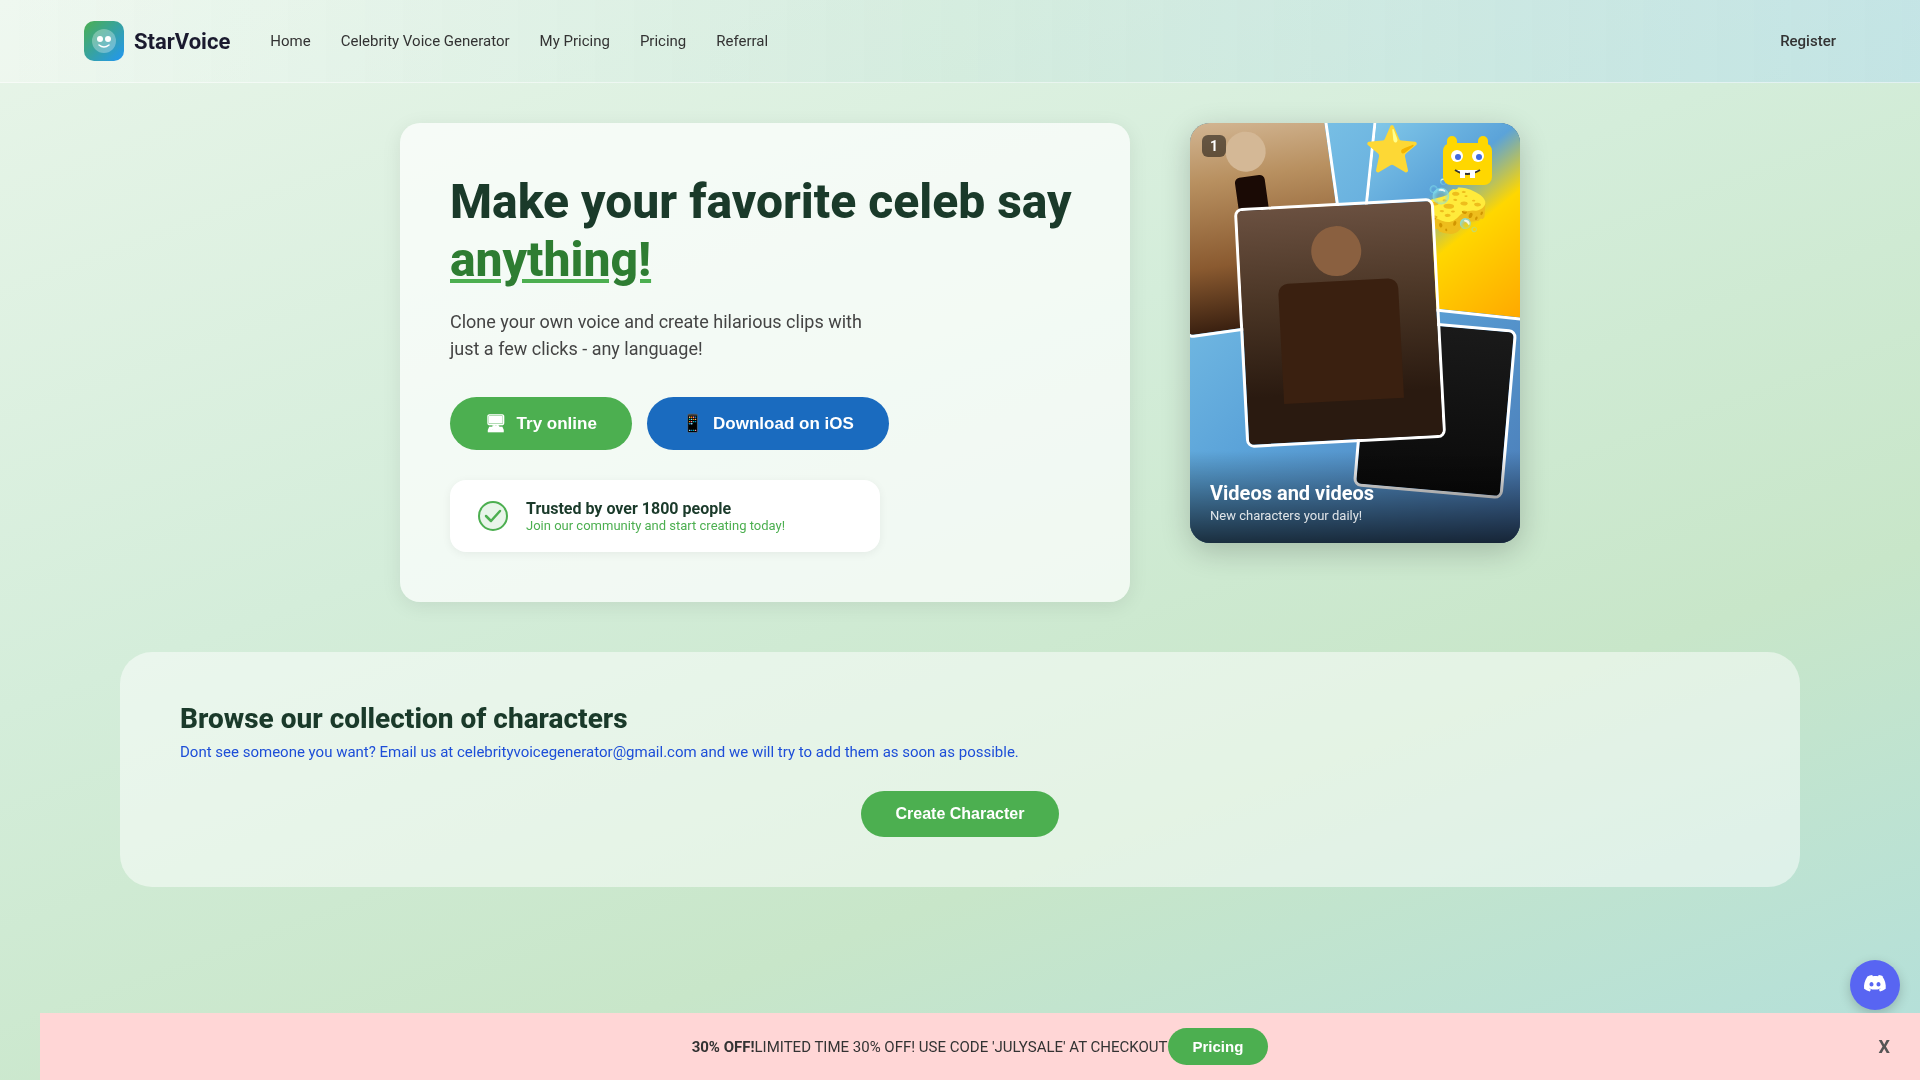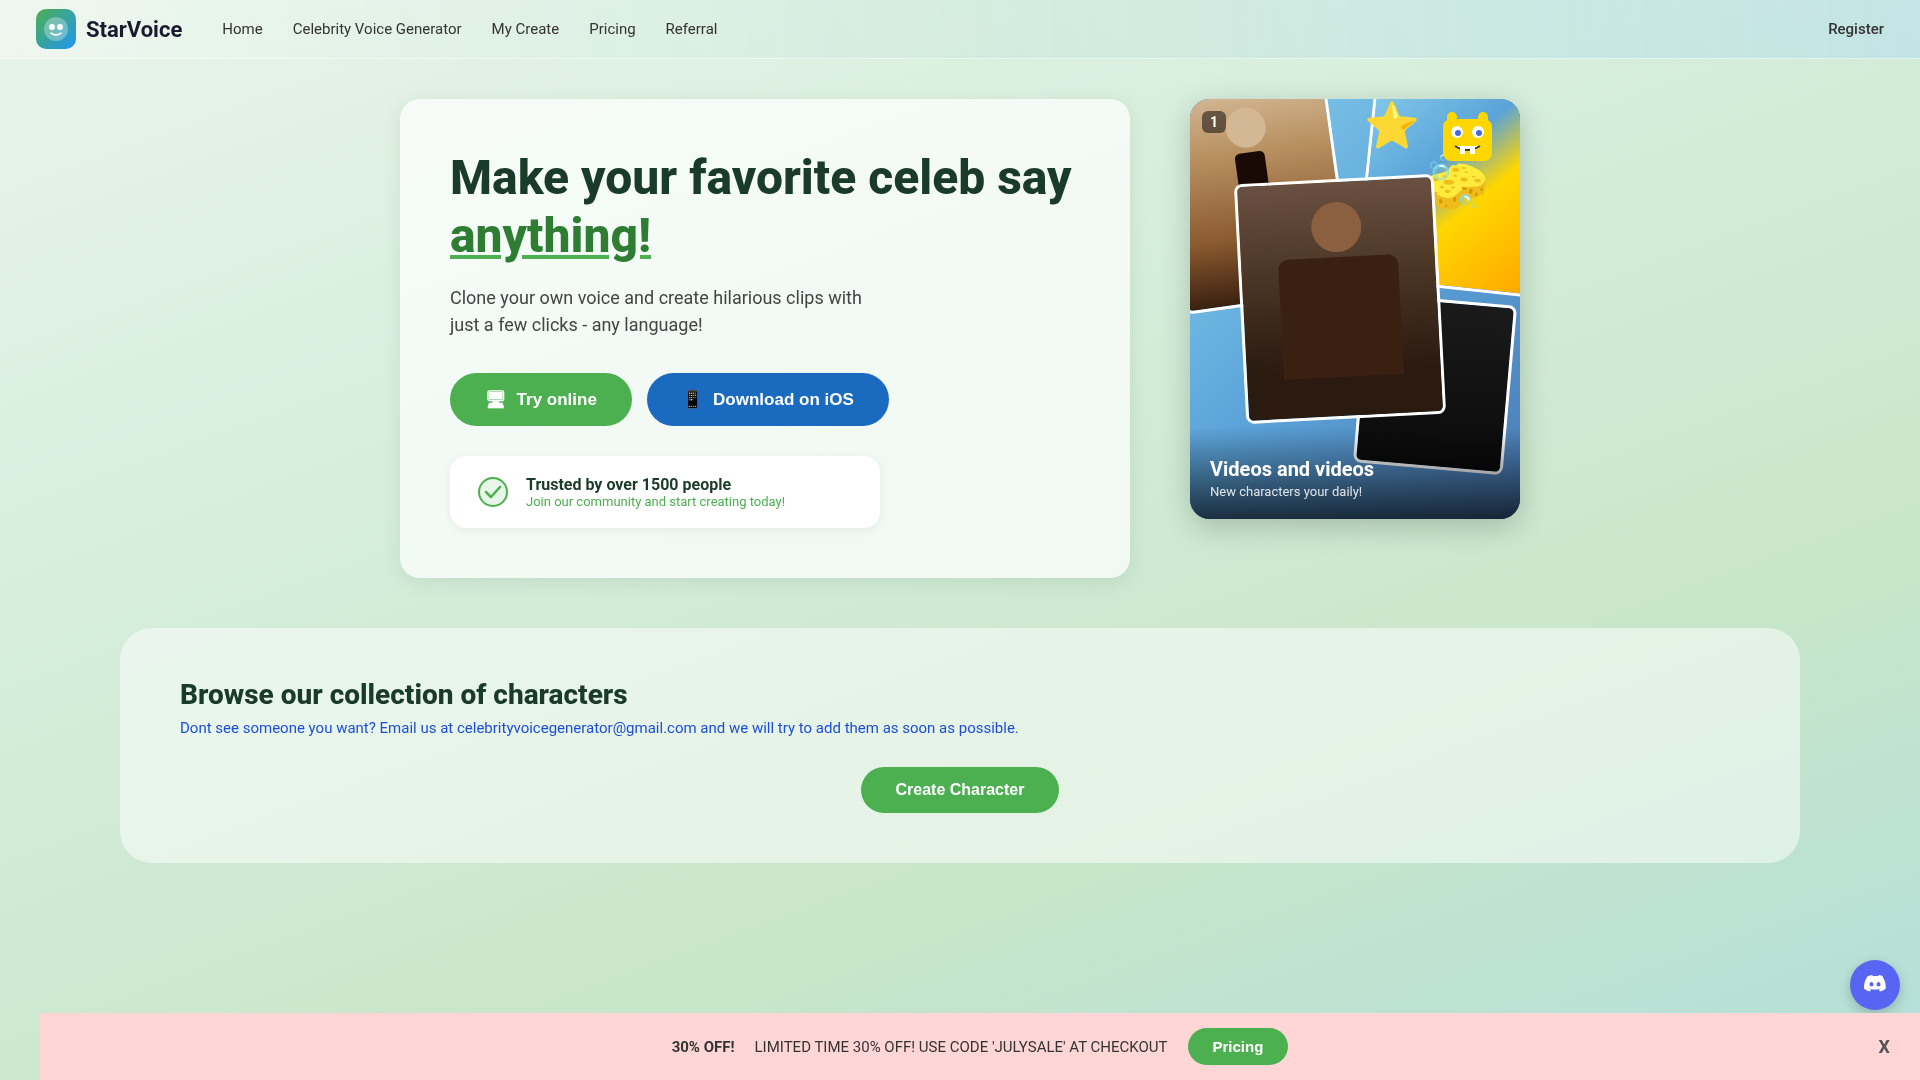--- a/index.html
+++ b/index.html
@@ -9,22 +9,22 @@
       min-height: 1080px;
       width: 1920px;
       overflow-x: hidden;
     }
 
     
     .header {
       display: flex;
       align-items: center;
       justify-content: space-between;
-      padding: 0 36px;
-      height: 59px;
+      padding: 0 84px;
+      height: 83px;
       background: linear-gradient(90deg, rgba(255,255,255,0.3) 0%, rgba(200,230,220,0.4) 50%, rgba(180,220,240,0.5) 100%);
       border-bottom: 1px solid rgba(255,255,255,0.5);
     }
     .header-left {
       display: flex;
       align-items: center;
       gap: 40px;
     }
     .logo-area {
       display: flex;
@@ -301,21 +301,20 @@
     
     .bottom-banner {
       position: fixed;
       bottom: 0;
       left: 0;
       right: 0;
       background: #ffd6d6;
       display: flex;
       align-items: center;
       justify-content: center;
-      gap: 20px;
       padding: 15px 30px;
       z-index: 100;
       margin-left: 40px;
     }
     .banner-text-bold {
       font-size: 15px;
       font-weight: 700;
       color: #333;
     }
     .banner-text {
@@ -372,21 +371,21 @@
           <circle cx="9" cy="11" r="3" fill="white"></circle>
           <circle cx="17" cy="11" r="3" fill="white"></circle>
           <path d="M8 17 Q13 21 18 17" stroke="white" stroke-width="1.5" fill="none" stroke-linecap="round"></path>
         </svg>
       </div>
       <span class="logo-text">StarVoice</span>
     </div>
     <nav class="nav-links">
       <a class="nav-link">Home</a>
       <a class="nav-link">Celebrity Voice Generator</a>
-      <a class="nav-link">My Create</a>
+      <a class="nav-link">My Pricing</a>
       <a class="nav-link">Pricing</a>
       <a class="nav-link">Referral</a>
     </nav>
   </div>
   <div class="register-btn">Register</div>
 </header>
 
 <div class="main-content">
 
   <div class="hero-card">
@@ -408,21 +407,21 @@
       </button>
     </div>
     <div class="trust-badge">
       <div class="trust-icon">
         <svg width="32" height="32" viewBox="0 0 32 32">
           <circle cx="16" cy="16" r="14" fill="#e8f5e9" stroke="#4CAF50" stroke-width="2"></circle>
           <polyline points="9,16 14,21 23,11" stroke="#4CAF50" stroke-width="2.5" fill="none" stroke-linecap="round" stroke-linejoin="round"></polyline>
         </svg>
       </div>
       <div>
-        <div class="trust-text-main">Trusted by over 1500 people</div>
+        <div class="trust-text-main">Trusted by over 1800 people</div>
         <div class="trust-text-sub">Join our community and start creating today!</div>
       </div>
     </div>
   </div>
 
   <div class="video-card">
     <div class="video-card-inner">
 
       <div class="collage-bg"></div>
 

